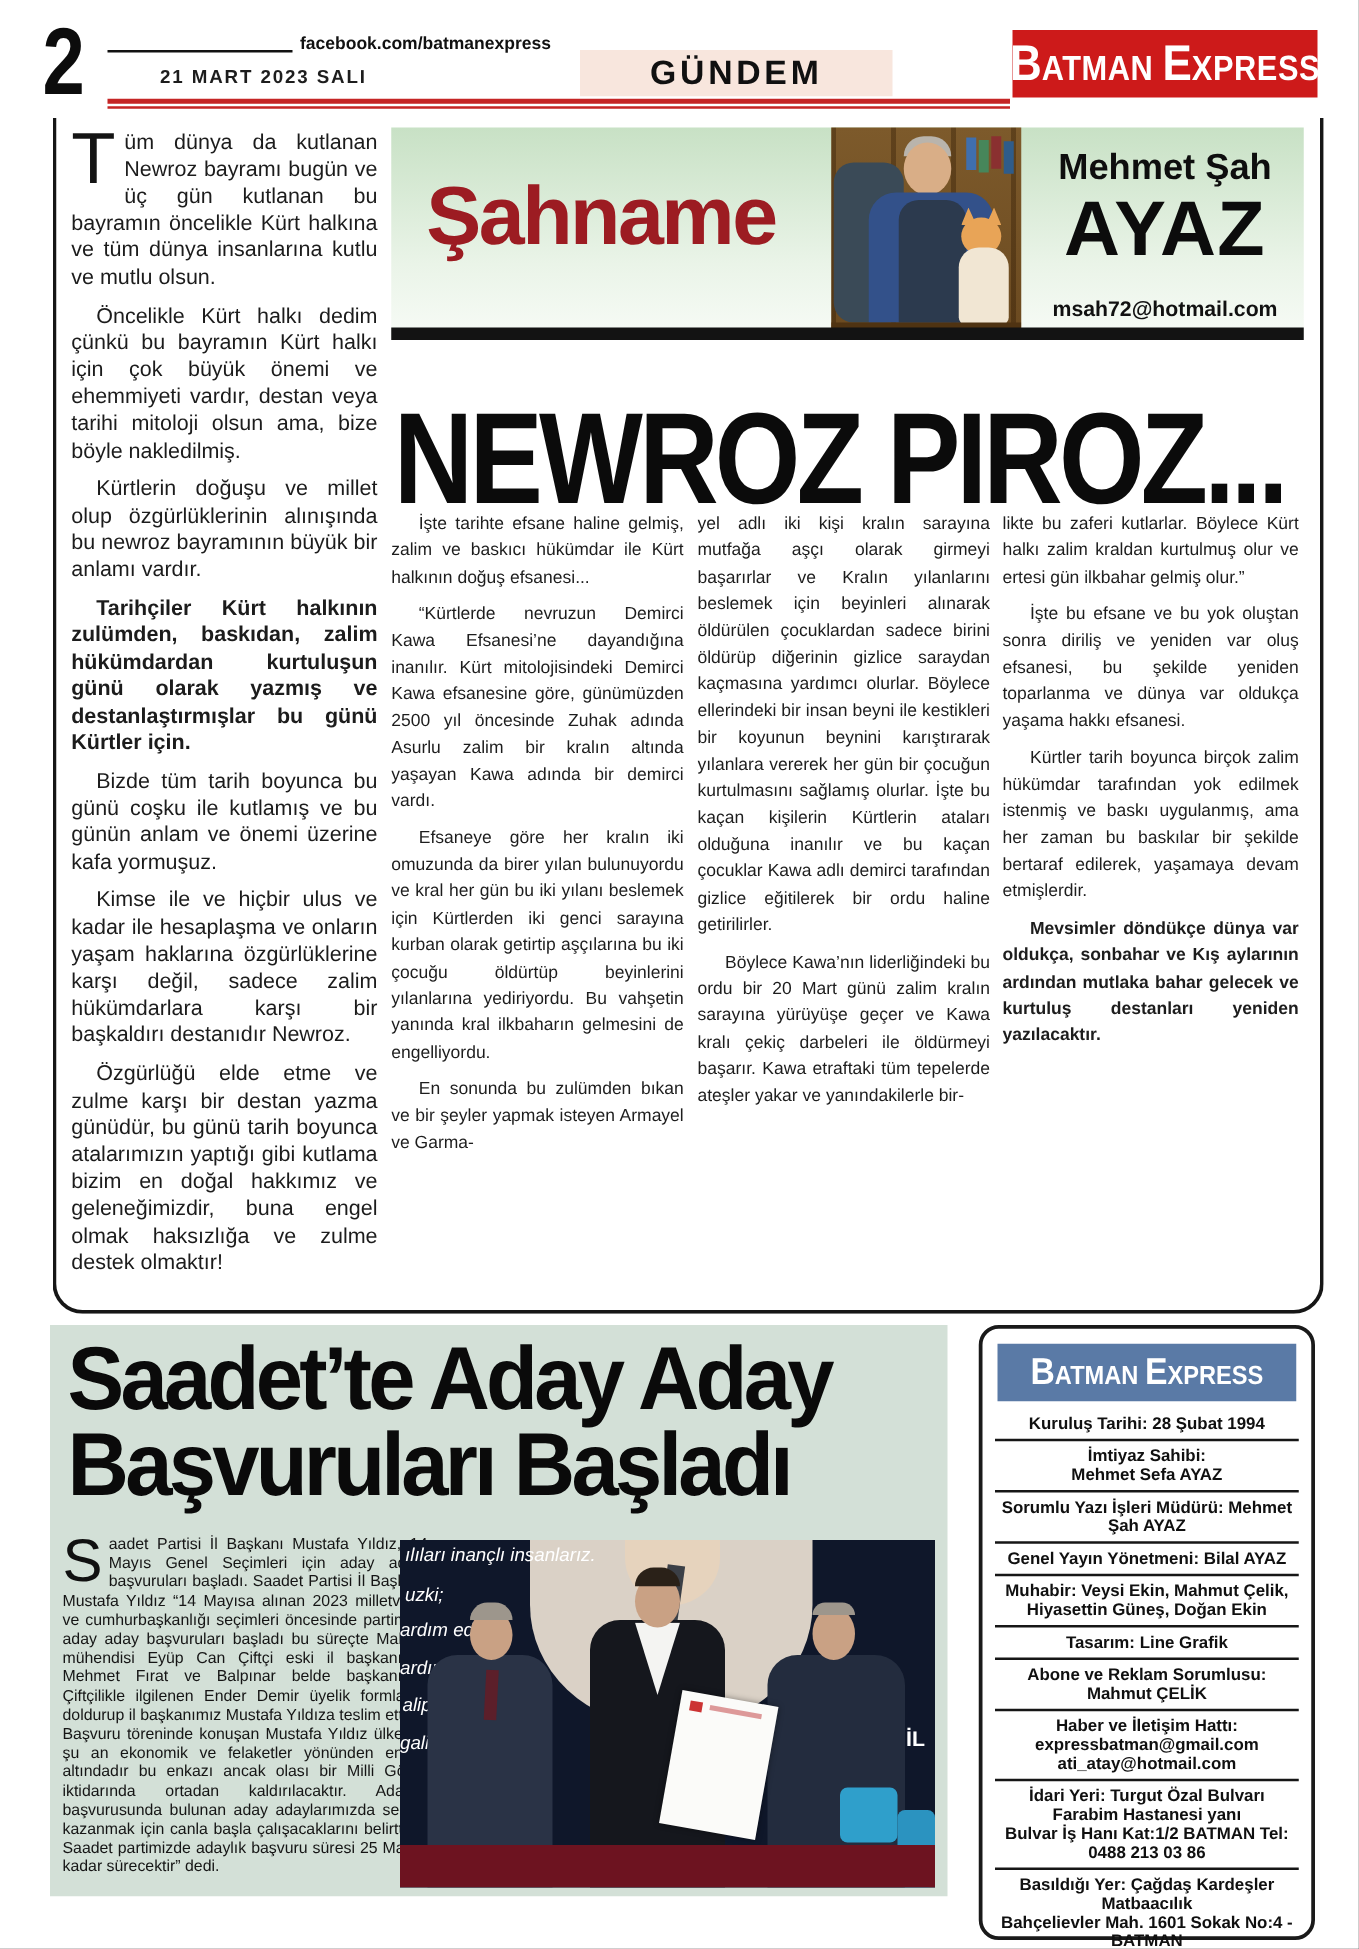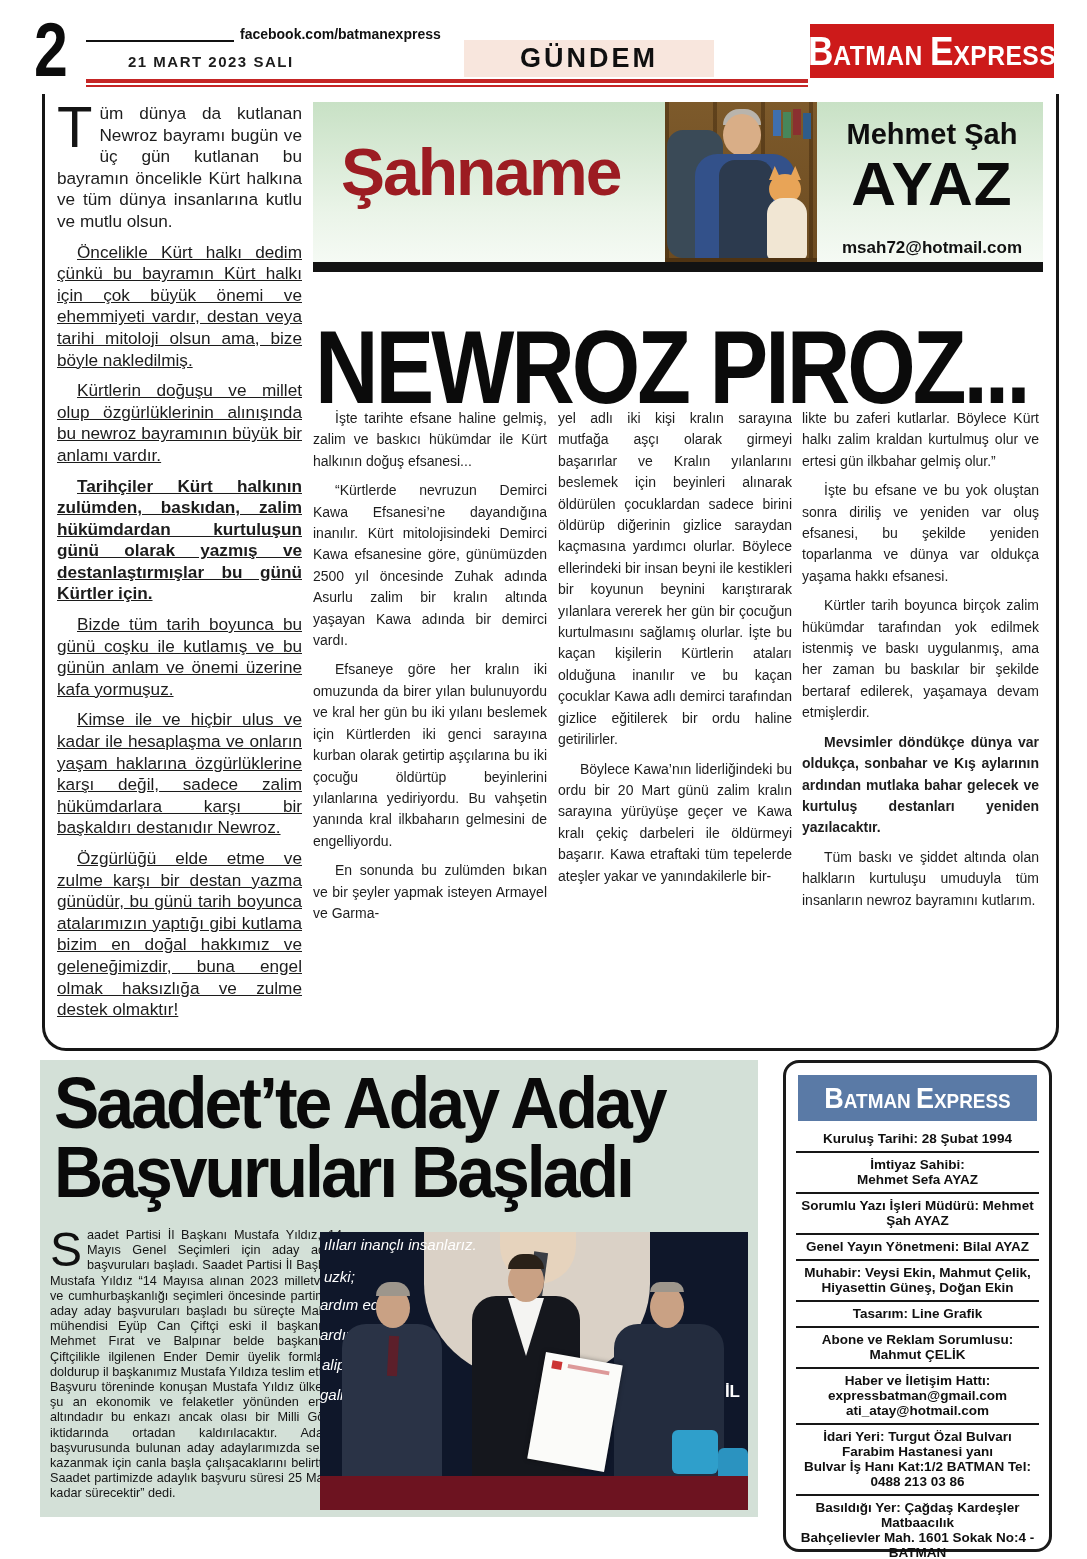--- a/index.html
+++ b/index.html
@@ -21,21 +21,21 @@
   .redline1{position:absolute;left:86px;top:79px;width:722px;height:4px;background:#c52525;}
   .redline2{position:absolute;left:86px;top:85px;width:722px;height:2px;background:#c52525;}
 
   
   .block{position:absolute;left:42px;top:94px;width:1011px;height:954px;border:3px solid #161616;
          border-top:none;border-radius:0 0 24px 24px;pointer-events:none;}
 
   .leftcol{position:absolute;left:57px;top:103px;width:245px;font-size:17.2px;line-height:21.6px;
            text-align:justify;color:#1c1c1c;}
   .leftcol p{margin:0 0 9px;}
-  .leftcol p.ind{text-indent:20px;text-decoration:underline;}
+  .leftcol p.ind{text-indent:20px;}
   .leftcol p.bold{font-weight:bold;}
   .dc{float:left;font-size:58px;line-height:42px;padding:3px 7px 0 0;color:#141414;}
 
   
   .sah{position:absolute;left:313px;top:102px;width:730px;height:168px;
        background:linear-gradient(180deg,#c8e1c5 0%,#eaf4e8 65%,#f7fbf6 100%);}
   .sah-title{position:absolute;left:28px;top:32px;font-size:66px;font-weight:bold;color:#9c1c22;letter-spacing:-2px;}
   .sah-bar{position:absolute;left:313px;top:262px;width:730px;height:10px;background:#131313;}
   .sah-name{position:absolute;left:512px;top:16px;width:214px;text-align:center;font-size:29px;font-weight:bold;color:#0e0e0e;}
   .sah-surname{position:absolute;left:512px;top:46px;width:214px;text-align:center;font-size:62px;font-weight:bold;color:#0c0c0c;letter-spacing:1px;}
@@ -171,21 +171,20 @@
   </div>
   <div class="col" id="col2">
     <p class="noind">yel adlı iki kişi kralın sarayına mutfağa aşçı olarak girmeyi başarırlar ve Kralın yılanlarını beslemek için beyinleri alınarak öldürülen çocuklardan sadece birini öldürüp diğerinin gizlice saraydan kaçmasına yardımcı olurlar. Böylece ellerindeki bir insan beyni ile kestikleri bir koyunun beynini karıştırarak yılanlara vererek her gün bir çocuğun kurtulmasını sağlamış olurlar. İşte bu kaçan kişilerin Kürtlerin ataları olduğuna inanılır ve bu kaçan çocuklar Kawa adlı demirci tarafından gizlice eğitilerek bir ordu haline getirilirler.</p>
     <p>Böylece Kawa’nın liderliğindeki bu ordu bir 20 Mart günü zalim kralın sarayına yürüyüşe geçer ve Kawa kralı çekiç darbeleri ile öldürmeyi başarır. Kawa etraftaki tüm tepelerde ateşler yakar ve yanındakilerle bir-</p>
   </div>
   <div class="col" id="col3">
     <p class="noind">likte bu zaferi kutlarlar. Böylece Kürt halkı zalim kraldan kurtulmuş olur ve ertesi gün ilkbahar gelmiş olur.”</p>
     <p>İşte bu efsane ve bu yok oluştan sonra diriliş ve yeniden var oluş efsanesi, bu şekilde yeniden toparlanma ve dünya var oldukça yaşama hakkı efsanesi.</p>
     <p>Kürtler tarih boyunca birçok zalim hükümdar tarafından yok edilmek istenmiş ve baskı uygulanmış, ama her zaman bu baskılar bir şekilde bertaraf edilerek, yaşamaya devam etmişlerdir.</p>
     <p class="bold">Mevsimler döndükçe dünya var oldukça, sonbahar ve Kış aylarının ardından mutlaka bahar gelecek ve kurtuluş destanları yeniden yazılacaktır.</p>
-    <p>Tüm baskı ve şiddet altında olan halkların kurtuluşu umuduyla tüm insanların newroz bayramını kutlarım.</p>
   </div>
 
   <div class="mint">
     <div class="saadet-h">
       <div>Saadet’te Aday Aday</div>
       <div>Başvuruları Başladı</div>
     </div>
     <div class="saadet-body">
       <span class="dc2">S</span><span>aadet Partisi İl Başkanı Mustafa Yıldız, 14 Mayıs Genel Seçimleri için aday adayı başvuruları başladı. Saadet Partisi İl Başkanı Mustafa Yıldız “14 Mayısa alınan 2023 milletvekili ve cumhurbaşkanlığı seçimleri öncesinde partimize aday aday başvuruları başladı bu süreçte Makina mühendisi Eyüp Can Çiftçi eski il başkanımız Mehmet Fırat ve Balpınar belde başkanımız Çiftçilikle ilgilenen Ender Demir üyelik formlarını doldurup il başkanımız Mustafa Yıldıza teslim ettiler. Başvuru töreninde konuşan Mustafa Yıldız ülkemiz şu an ekonomik ve felaketler yönünden enkaz altındadır bu enkazı ancak olası bir Milli Görüş iktidarında ortadan kaldırılacaktır. Adaylık başvurusunda bulunan aday adaylarımızda seçimi kazanmak için canla başla çalışacaklarını belirttiler.  Saadet partimizde adaylık başvuru süresi 25 Martta kadar sürecektir” dedi.</span>
     </div>

